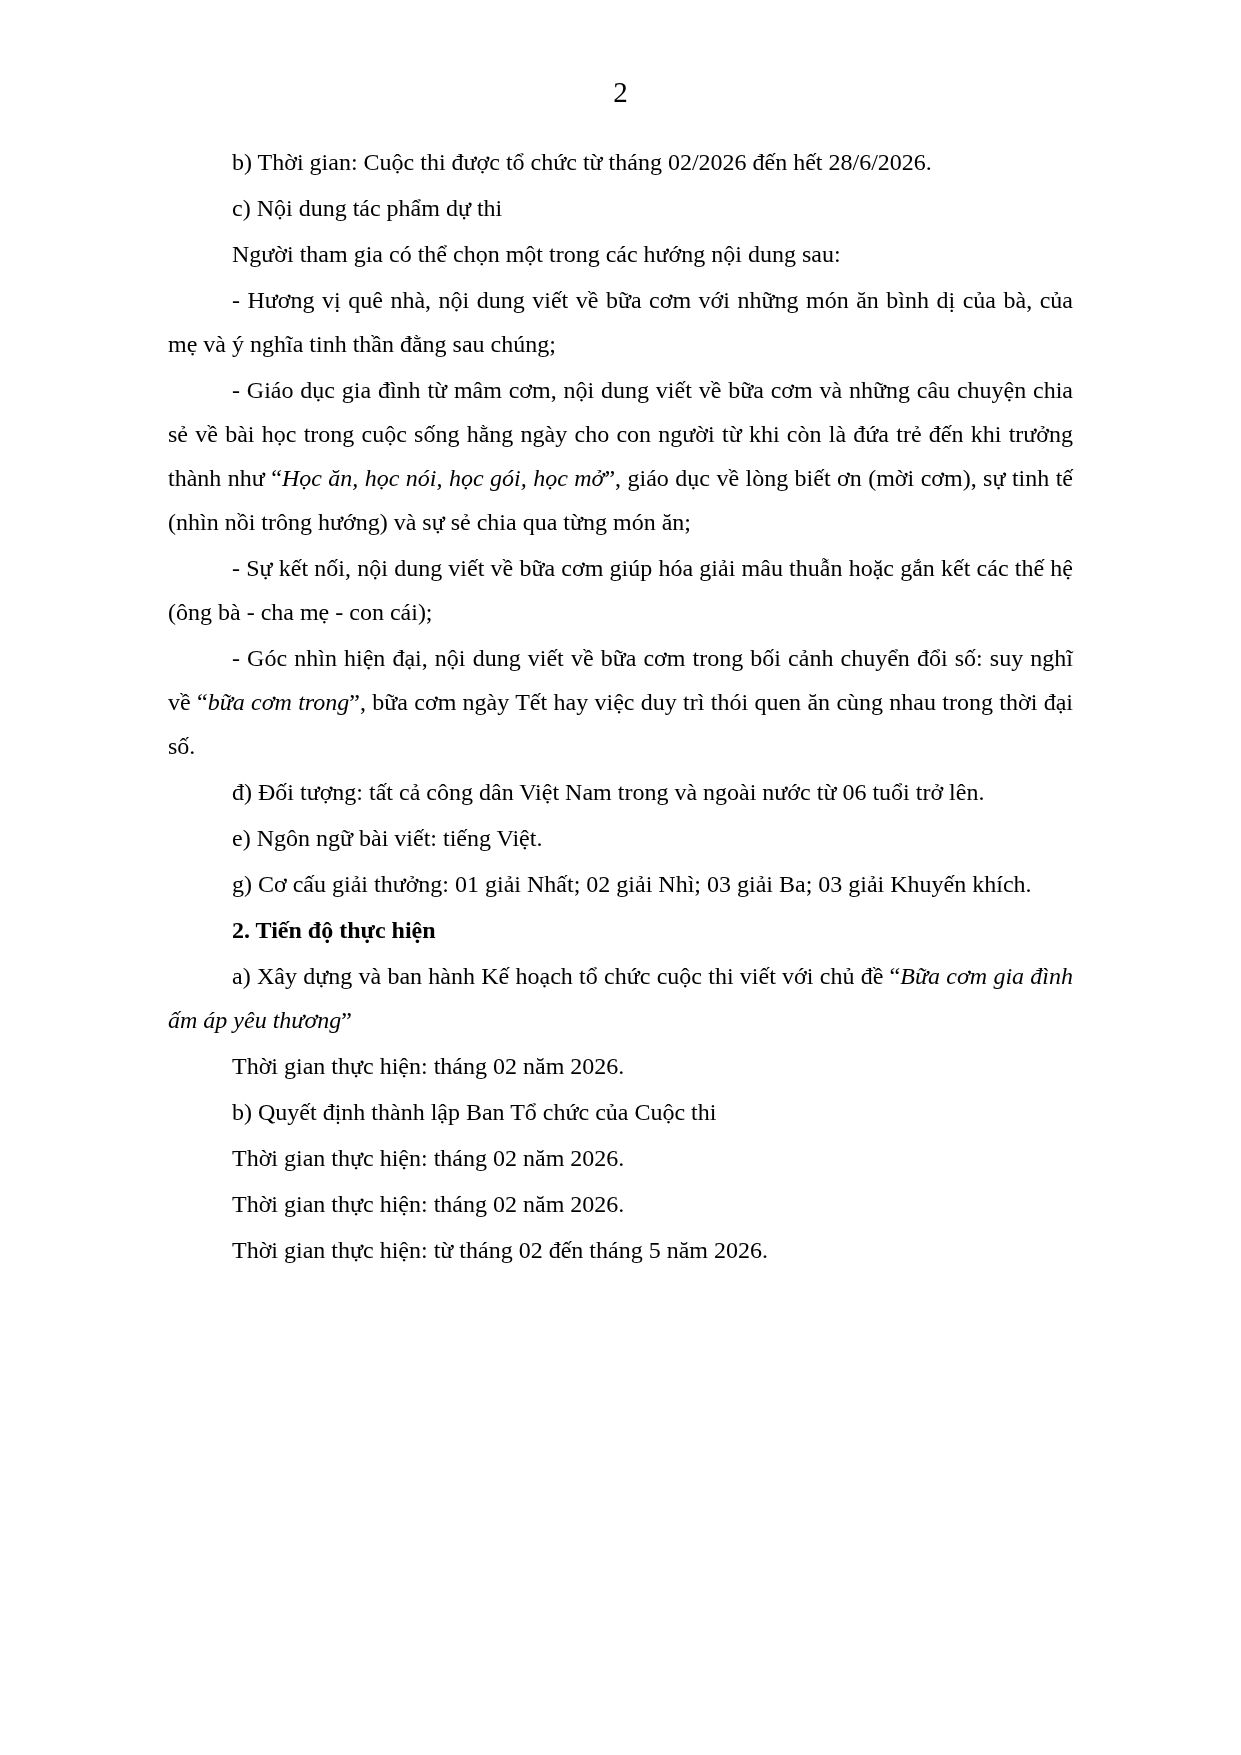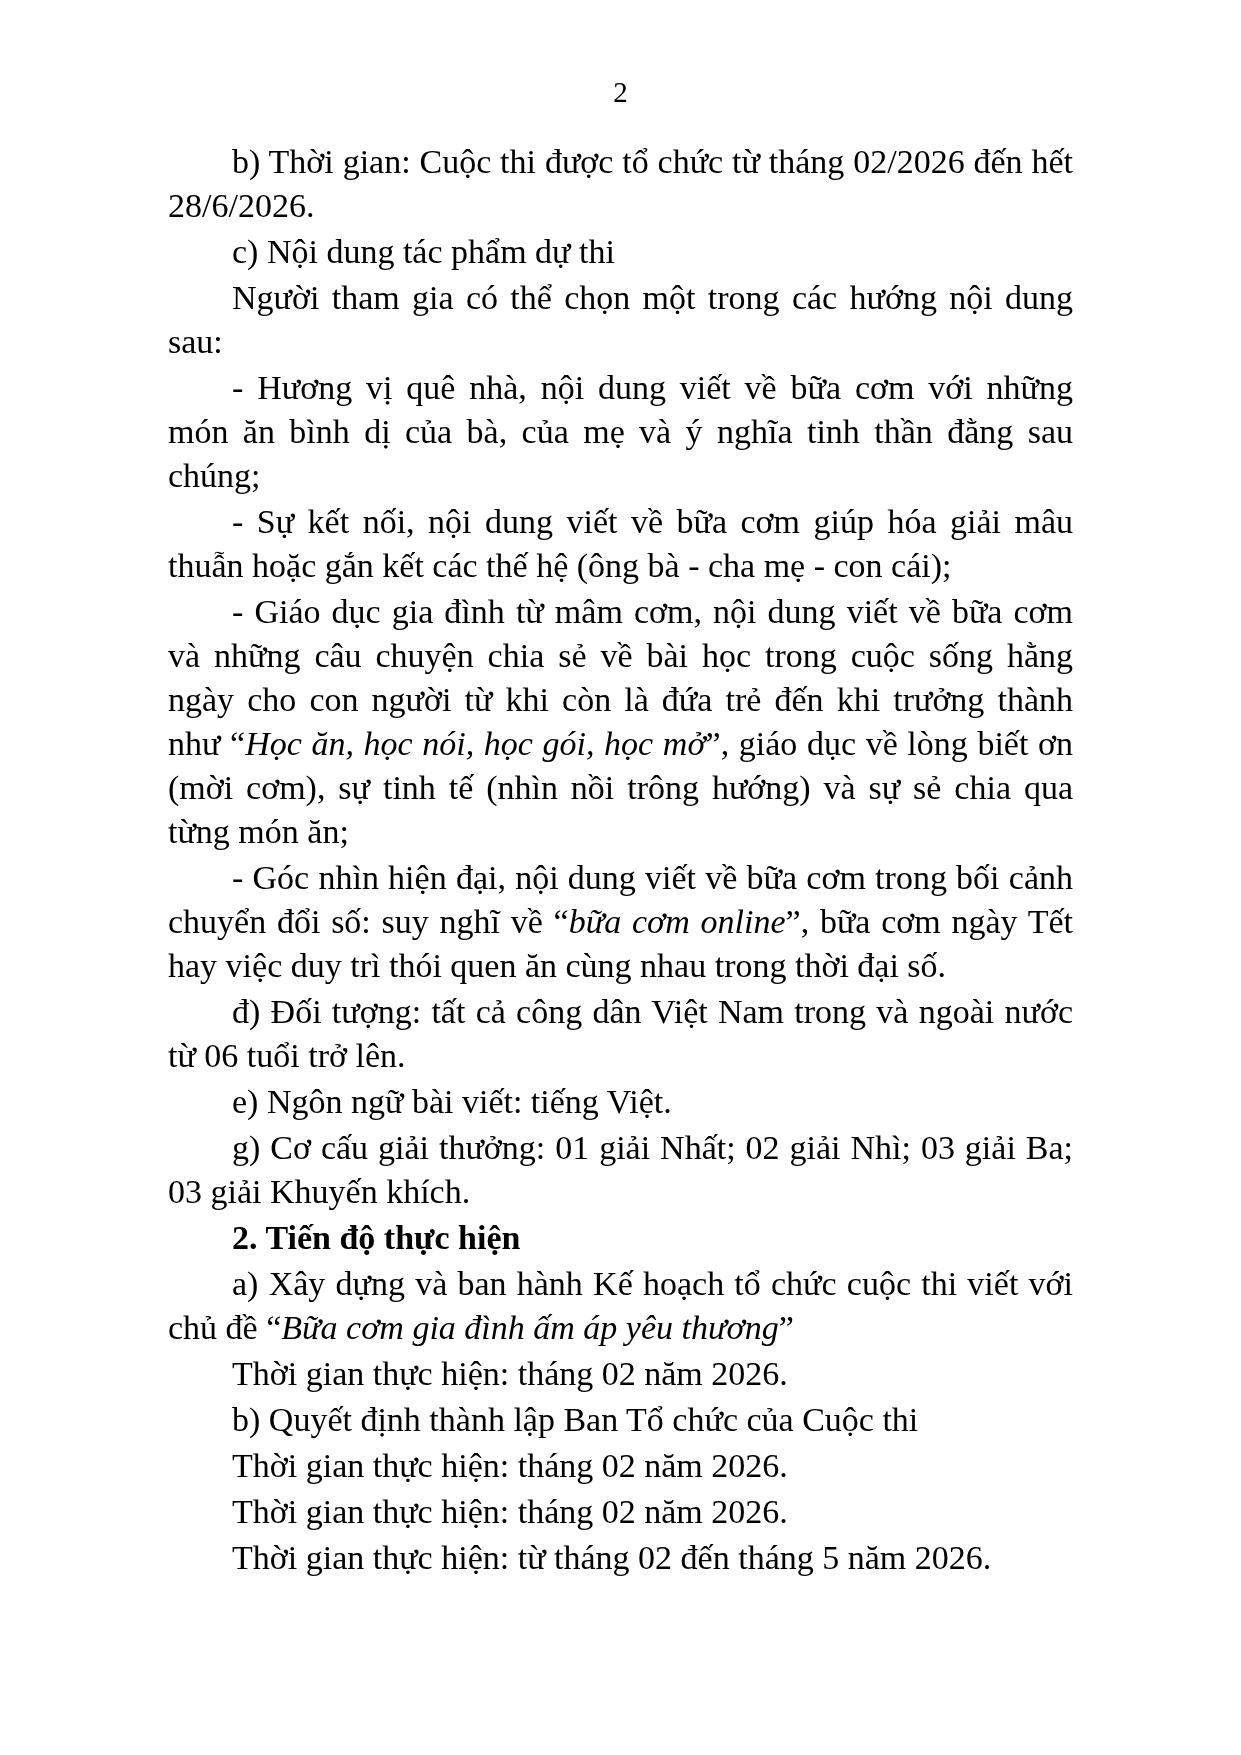--- a/index.html
+++ b/index.html
@@ -18,42 +18,42 @@
     background: #ffffff;
     overflow: hidden;
   }
   .page-number {
     font-size: 29px;
     line-height: 44px;
     text-align: center;
     margin: 0 0 26px 0;
   }
   .para {
-    font-size: 34px;
+    font-size: 24px;
     line-height: 44px;
     margin: 0 0 2px 0;
     text-align: justify;
     text-indent: 64px;
   }
   .para.heading { font-weight: 700; }
   .para i { font-style: italic; }
 </style>
 </head>
 <body>
 
 <div class="sheet">
   <div class="page-number">2</div>
   <main>
       <p class="para"><span>b) Thời gian: Cuộc thi được tổ chức từ tháng 02/2026 đến hết 28/6/2026.</span></p>
       <p class="para"><span>c) Nội dung tác phẩm dự thi</span></p>
       <p class="para"><span>Người tham gia có thể chọn một trong các hướng nội dung sau:</span></p>
       <p class="para"><span>- Hương vị quê nhà, nội dung viết về bữa cơm với những món ăn bình dị của bà, của mẹ và ý nghĩa tinh thần đằng sau chúng;</span></p>
+      <p class="para"><span>- Giáo dục gia đình từ mâm cơm, nội dung viết về bữa cơm và những câu chuyện chia sẻ về bài học trong cuộc sống hằng ngày cho con người từ khi còn là đứa trẻ đến khi trưởng thành như “</span><i>Học ăn, học nói, học gói, học mở</i><span>”, giáo dục về lòng biết ơn (mời cơm), sự tinh tế (nhìn nồi trông hướng) và sự sẻ chia qua từng món ăn;</span></p>
       <p class="para"><span>- Sự kết nối, nội dung viết về bữa cơm giúp hóa giải mâu thuẫn hoặc gắn kết các thế hệ (ông bà - cha mẹ - con cái);</span></p>
-      <p class="para"><span>- Giáo dục gia đình từ mâm cơm, nội dung viết về bữa cơm và những câu chuyện chia sẻ về bài học trong cuộc sống hằng ngày cho con người từ khi còn là đứa trẻ đến khi trưởng thành như “</span><i>Học ăn, học nói, học gói, học mở</i><span>”, giáo dục về lòng biết ơn (mời cơm), sự tinh tế (nhìn nồi trông hướng) và sự sẻ chia qua từng món ăn;</span></p>
-      <p class="para"><span>- Góc nhìn hiện đại, nội dung viết về bữa cơm trong bối cảnh chuyển đổi số: suy nghĩ về “</span><i>bữa cơm online</i><span>”, bữa cơm ngày Tết hay việc duy trì thói quen ăn cùng nhau trong thời đại số.</span></p>
+      <p class="para"><span>- Góc nhìn hiện đại, nội dung viết về bữa cơm trong bối cảnh chuyển đổi số: suy nghĩ về “</span><i>bữa cơm trong</i><span>”, bữa cơm ngày Tết hay việc duy trì thói quen ăn cùng nhau trong thời đại số.</span></p>
       <p class="para"><span>đ) Đối tượng: tất cả công dân Việt Nam trong và ngoài nước từ 06 tuổi trở lên.</span></p>
       <p class="para"><span>e) Ngôn ngữ bài viết: tiếng Việt.</span></p>
       <p class="para"><span>g) Cơ cấu giải thưởng: 01 giải Nhất; 02 giải Nhì; 03 giải Ba; 03 giải Khuyến khích.</span></p>
       <p class="para heading"><span>2. Tiến độ thực hiện</span></p>
       <p class="para"><span>a) Xây dựng và ban hành Kế hoạch tổ chức cuộc thi viết với chủ đề “</span><i>Bữa cơm gia đình ấm áp yêu thương</i><span>”</span></p>
       <p class="para"><span>Thời gian thực hiện: tháng 02 năm 2026.</span></p>
       <p class="para"><span>b) Quyết định thành lập Ban Tổ chức của Cuộc thi</span></p>
       <p class="para"><span>Thời gian thực hiện: tháng 02 năm 2026.</span></p>
       <p class="para"><span>Thời gian thực hiện: tháng 02 năm 2026.</span></p>
       <p class="para"><span>Thời gian thực hiện: từ tháng 02 đến tháng 5 năm 2026.</span></p>

